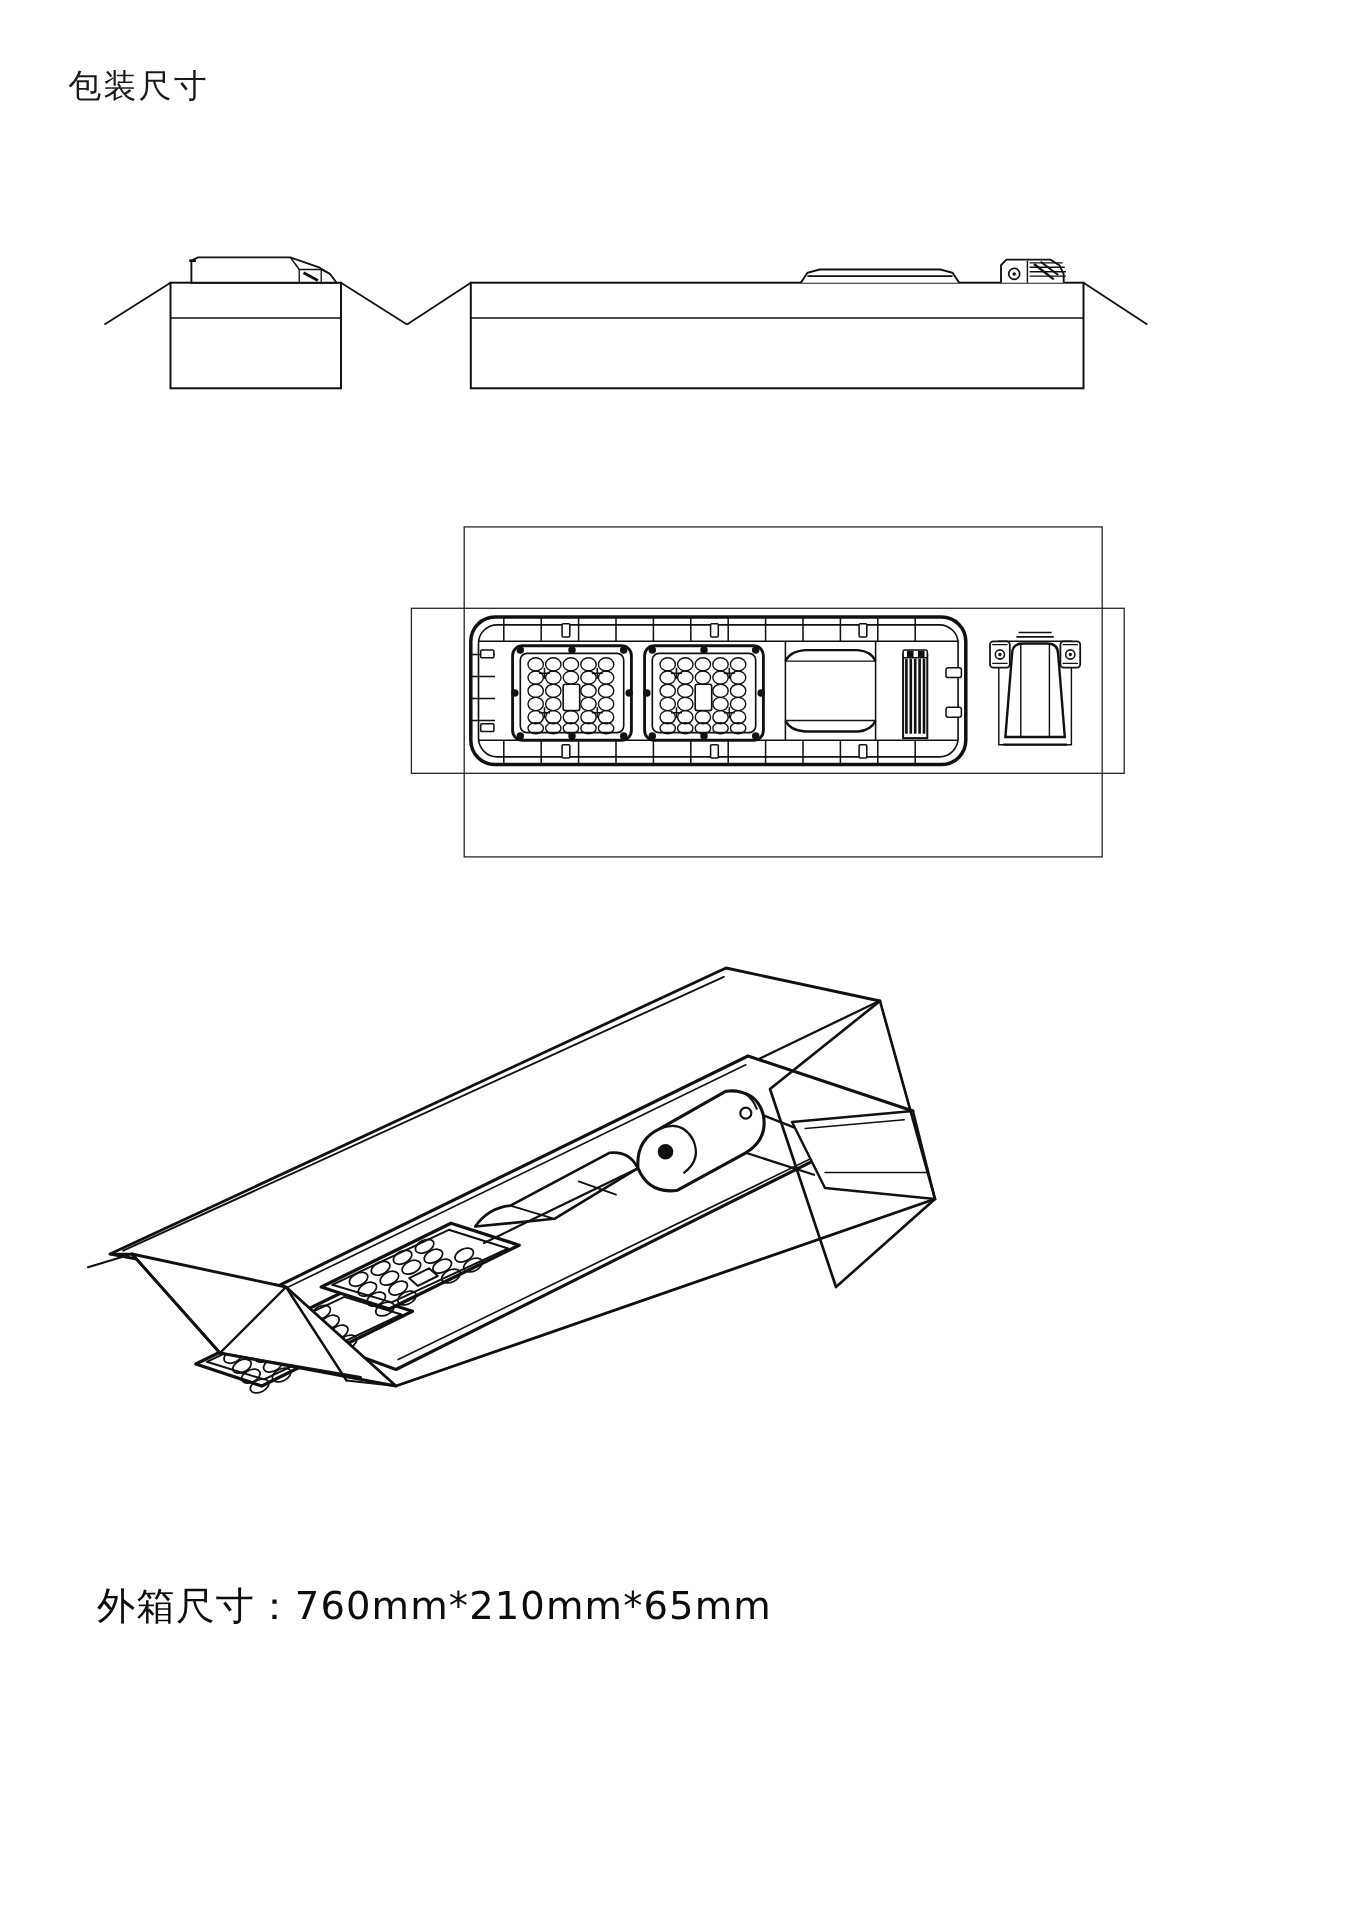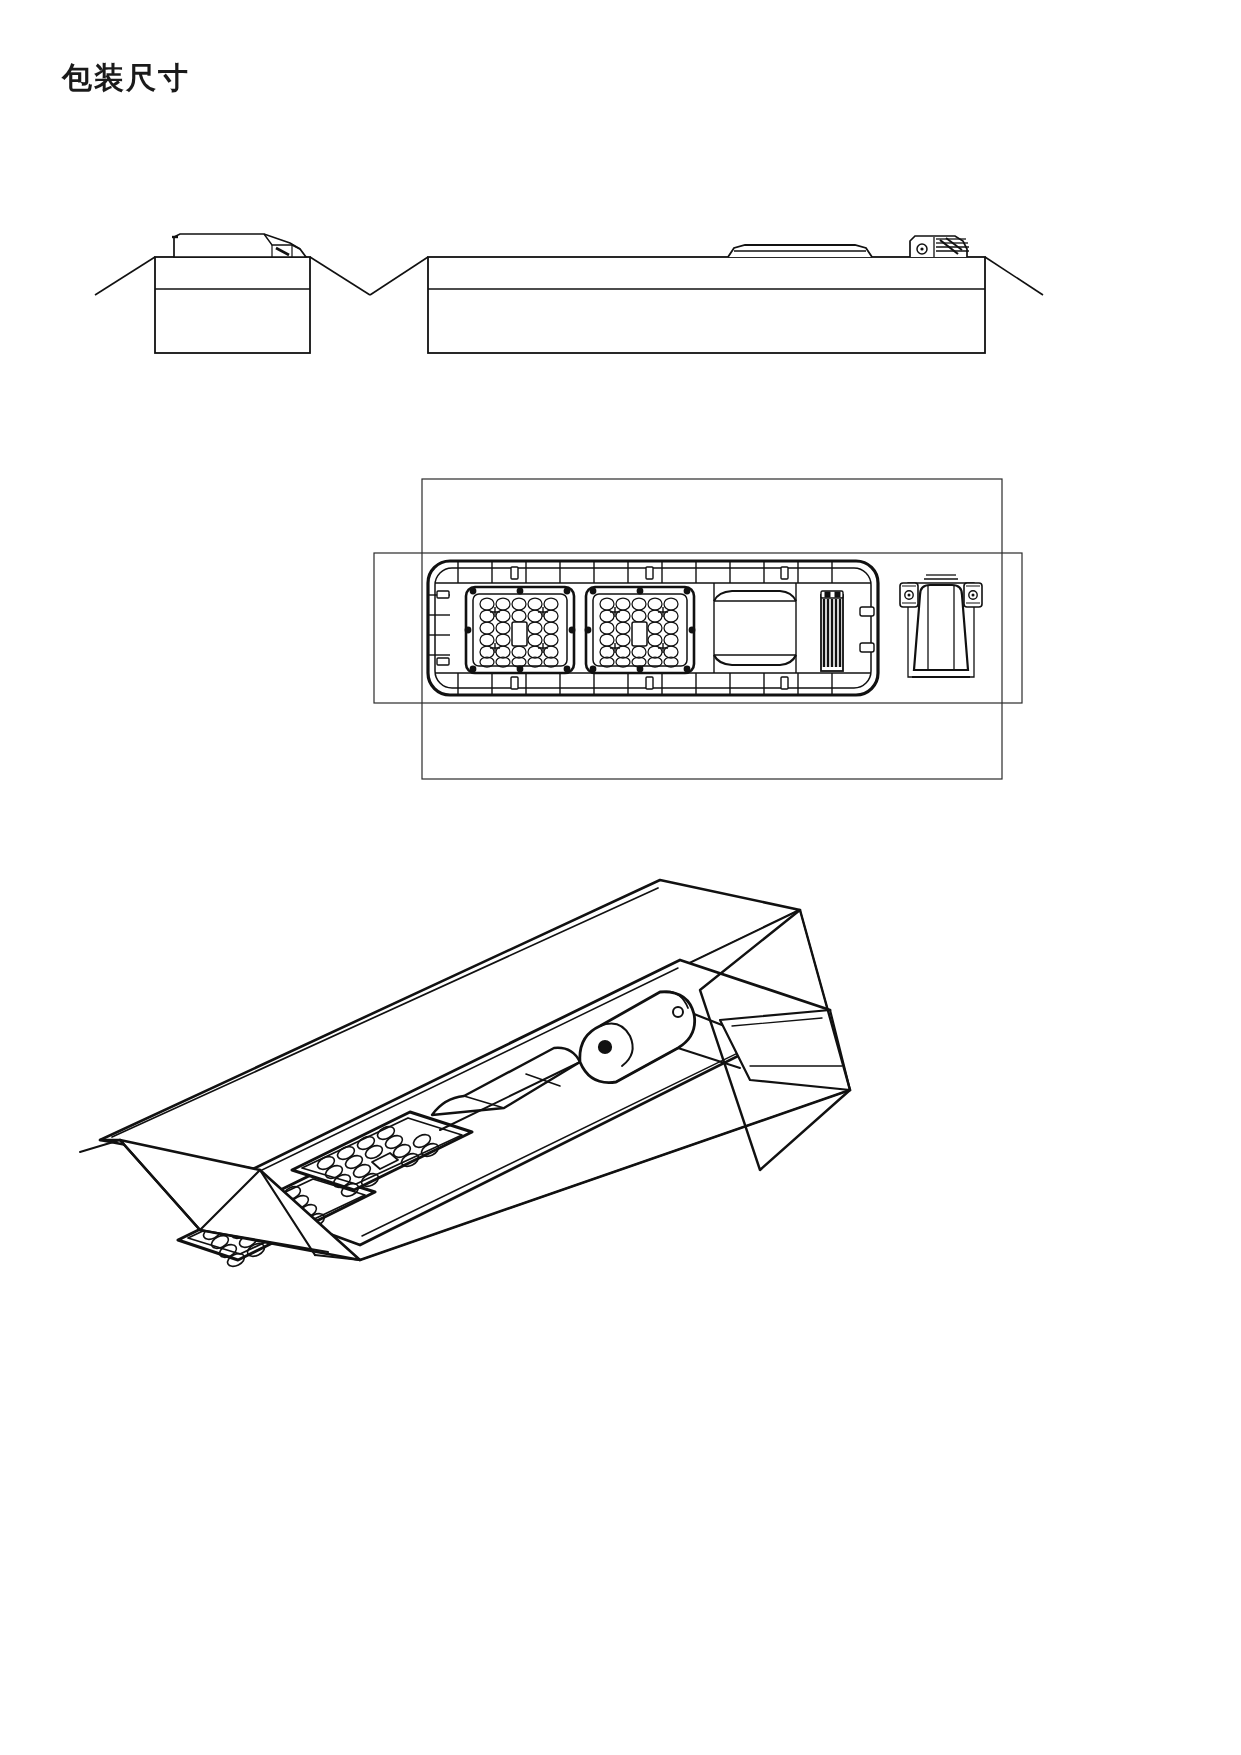--- a/index.html
+++ b/index.html
@@ -10,21 +10,20 @@
     color:#111111;
   }
   .page{position:absolute;inset:0;background:#fff;}
 
   
   .title{
     position:absolute;left:62px;top:58px;
     font-size:30px;letter-spacing:2px;color:#1a1a1a;
     font-family:"DejaVu Sans","Liberation Sans",sans-serif;
     white-space:nowrap;
-    font-weight:bold;
   }
   .spec-line{
     position:absolute;left:88px;
     font-size:35px;letter-spacing:1px;color:#0d0d0d;
     white-space:nowrap;
     font-family:"DejaVu Sans","Liberation Sans",sans-serif;
   }
   .spec-1{top:1437px;}
   .spec-2{top:1516px;}
 
@@ -419,14 +418,15 @@
       <g>
         <path d="M740,70 L790,250 L700,330 L640,150 Z" stroke-width="2.4" fill="none"></path>
         <path d="M300,420 L790,250" stroke-width="2.6"></path>
       </g>
 
       <path d="M40,300 L60,300" stroke-width="2.4"></path>
       <path d="M20,312 L60,300" stroke-width="2"></path>
     </svg>
   </div>
 
+  <div class="spec-line spec-1">外箱尺寸：760mm*210mm*65mm</div>
 
 </div>
 
 </body></html>

